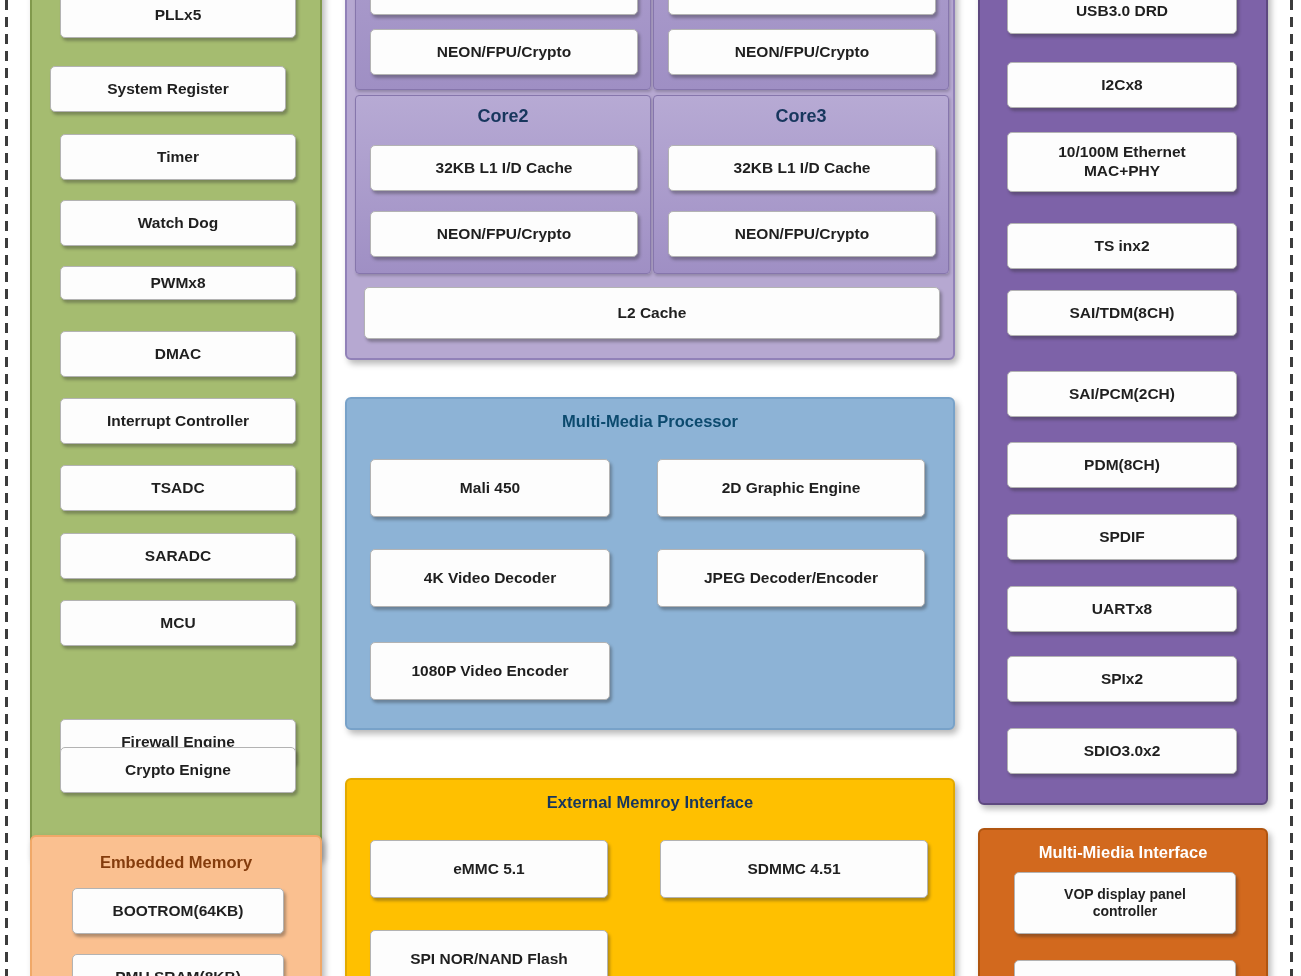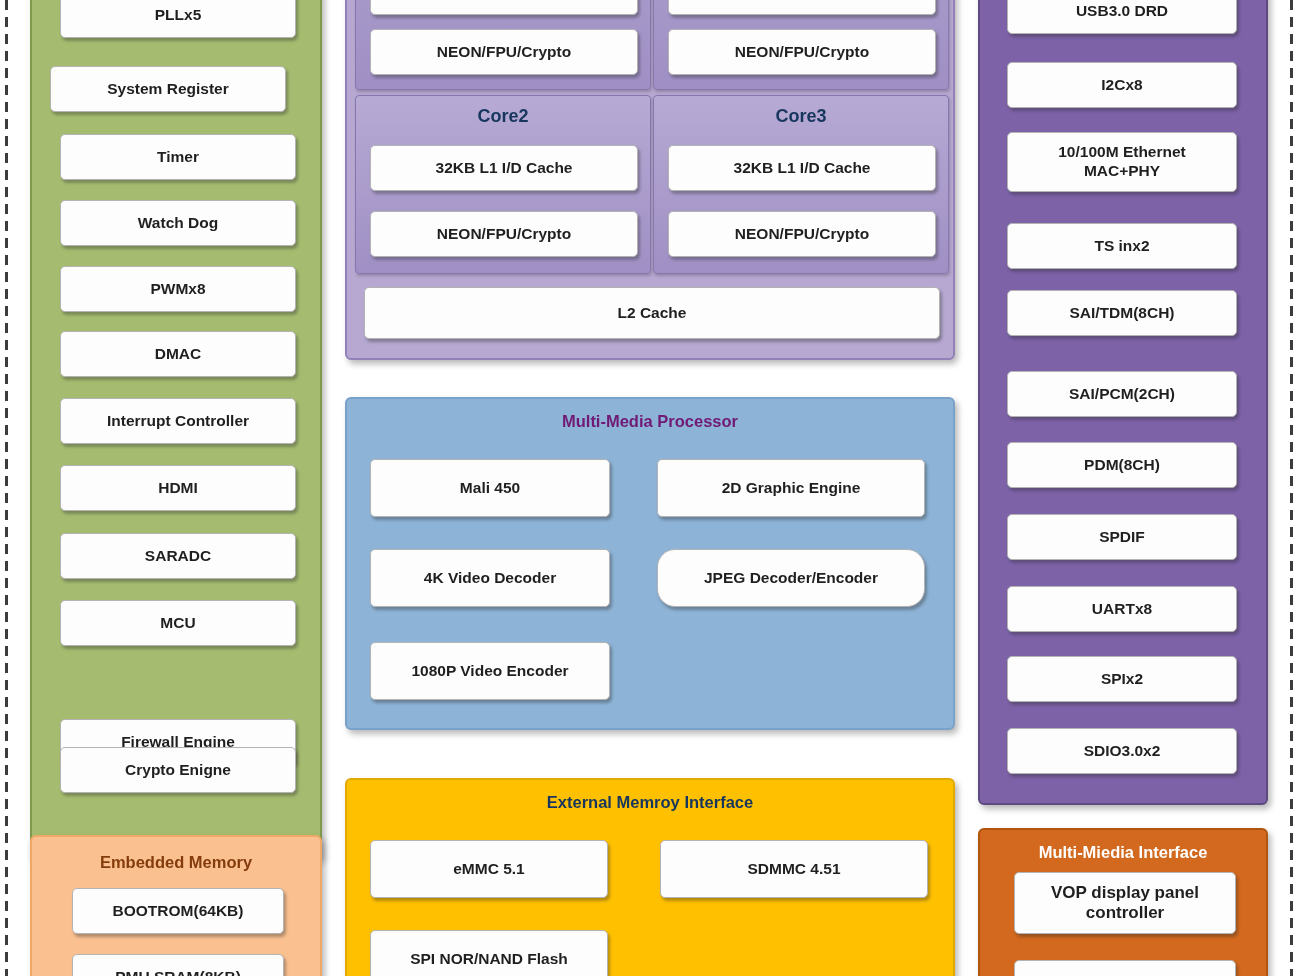--- a/index.html
+++ b/index.html
@@ -59,24 +59,24 @@
 <div id="stage">
 
   <div class="dash-line" style="left:5px;"></div>
   <div class="dash-line" style="left:1290px;"></div>
 
   <div class="panel" style="left:30px; top:-40px; width:292px; height:900px; background:#a5bc70; border:2px solid #81994c;">
     <div class="block" style="left:28px; top:30px;  width:236px; height:46px;">PLLx5</div>
     <div class="block" style="left:10px; top:104px; width:236px; height:46px;margin-left:8px;">System Register</div>
     <div class="block" style="left:28px; top:172px; width:236px; height:46px;">Timer</div>
     <div class="block" style="left:28px; top:238px; width:236px; height:46px;">Watch Dog</div>
-    <div class="block" style="left:28px; top:304px; width:236px; height:46px;">PWMx8</div>
+    <div class="block" style="left:28px; top:304px; width:236px; height:34px;">PWMx8</div>
     <div class="block" style="left:28px; top:369px; width:236px; height:46px;">DMAC</div>
     <div class="block" style="left:28px; top:436px; width:236px; height:46px;">Interrupt Controller</div>
-    <div class="block" style="left:28px; top:503px; width:236px; height:46px;">HDMI</div>
+    <div class="block" style="left:28px; top:503px; width:236px; height:46px;">TSADC</div>
     <div class="block" style="left:28px; top:638px; width:236px; height:46px;">MCU</div>
     <div class="block" style="left:28px; top:571px; width:236px; height:46px;">SARADC</div>
     <div class="block" style="left:28px; top:709px; width:236px; height:46px;margin-top:48px;">Firewall Engine</div>
     <div class="block" style="left:28px; top:785px; width:236px; height:46px;">Crypto Enigne</div>
   </div>
 
   <div class="panel" style="left:30px; top:835px; width:292px; height:220px; background:#fac090; border:2px solid #f0a868;">
     <div class="panel-title" style="top:10px; height:30px; color:#843c0c;">Embedded Memory</div>
     <div class="block" style="left:40px; top:51px; width:212px; height:46px;">BOOTROM(64KB)</div>
     <div class="block" style="left:40px; top:117px; width:212px; height:46px;">PMU SRAM(8KB)</div>
@@ -103,25 +103,25 @@
     <div class="core-sub" style="left:306px; top:293px; width:296px; height:179px;">
       <div class="core-name" style="top:6px; height:28px;">Core3</div>
       <div class="block" style="left:14px; top:49px; width:268px; height:46px;">32KB L1 I/D Cache</div>
       <div class="block" style="left:14px; top:115px; width:268px; height:46px;">NEON/FPU/Crypto</div>
     </div>
 
     <div class="block" style="left:17px; top:485px; width:576px; height:52px;">L2 Cache</div>
   </div>
 
   <div class="panel" style="left:345px; top:397px; width:610px; height:333px; background:#8db3d6; border:2px solid #78a2c9;">
-    <div class="panel-title" style="top:8px; height:28px; color:#701a75;">Multi-Media Processor</div>
+    <div class="panel-title" style="top:8px; height:28px; color:#0c4a6e;">Multi-Media Processor</div>
     <div class="block" style="left:23px;  top:60px;  width:240px; height:58px;">Mali 450</div>
     <div class="block" style="left:310px; top:60px;  width:268px; height:58px;">2D Graphic Engine</div>
     <div class="block" style="left:23px;  top:150px; width:240px; height:58px;">4K Video Decoder</div>
-    <div class="block" style="left:310px; top:150px; width:268px; height:58px;border-radius:18px;">JPEG Decoder/Encoder</div>
+    <div class="block" style="left:310px; top:150px; width:268px; height:58px;">JPEG Decoder/Encoder</div>
     <div class="block" style="left:23px;  top:243px; width:240px; height:58px;">1080P Video Encoder</div>
   </div>
 
   <div class="panel" style="left:345px; top:778px; width:610px; height:300px; background:#ffc000; border:2px solid #e2a900;">
     <div class="panel-title" style="top:8px; height:28px; color:#17365d;">External Memroy Interface</div>
     <div class="block" style="left:23px;  top:60px;  width:238px; height:58px;">eMMC 5.1</div>
     <div class="block" style="left:313px; top:60px;  width:268px; height:58px;">SDMMC 4.51</div>
     <div class="block" style="left:23px; top:150px; width:238px; height:58px;">SPI NOR/NAND Flash</div>
   </div>
 
@@ -134,17 +134,17 @@
     <div class="block" style="left:27px; top:429px; width:230px; height:46px;">SAI/PCM(2CH)</div>
     <div class="block" style="left:27px; top:500px; width:230px; height:46px;">PDM(8CH)</div>
     <div class="block" style="left:27px; top:572px; width:230px; height:46px;">SPDIF</div>
     <div class="block" style="left:27px; top:644px; width:230px; height:46px;">UARTx8</div>
     <div class="block" style="left:27px; top:714px; width:230px; height:46px;">SPIx2</div>
     <div class="block" style="left:27px; top:786px; width:230px; height:46px;">SDIO3.0x2</div>
   </div>
 
   <div class="panel" style="left:978px; top:828px; width:290px; height:240px; background:#d2691e; border:2px solid #b05510;">
     <div class="panel-title" style="top:8px; height:28px; color:#ffffff;">Multi-Miedia Interface</div>
-    <div class="block" style="left:34px; top:42px; width:222px; height:62px; font-size:17px; padding:0 30px;">VOP display panel controller</div>
+    <div class="block" style="left:34px; top:42px; width:222px; height:62px; font-size:14px; padding:0 30px;">VOP display panel controller</div>
     <div class="block" style="left:34px; top:130px; width:222px; height:50px;">HDMI 2.0</div>
   </div>
 
 </div>
 
 </body></html>

